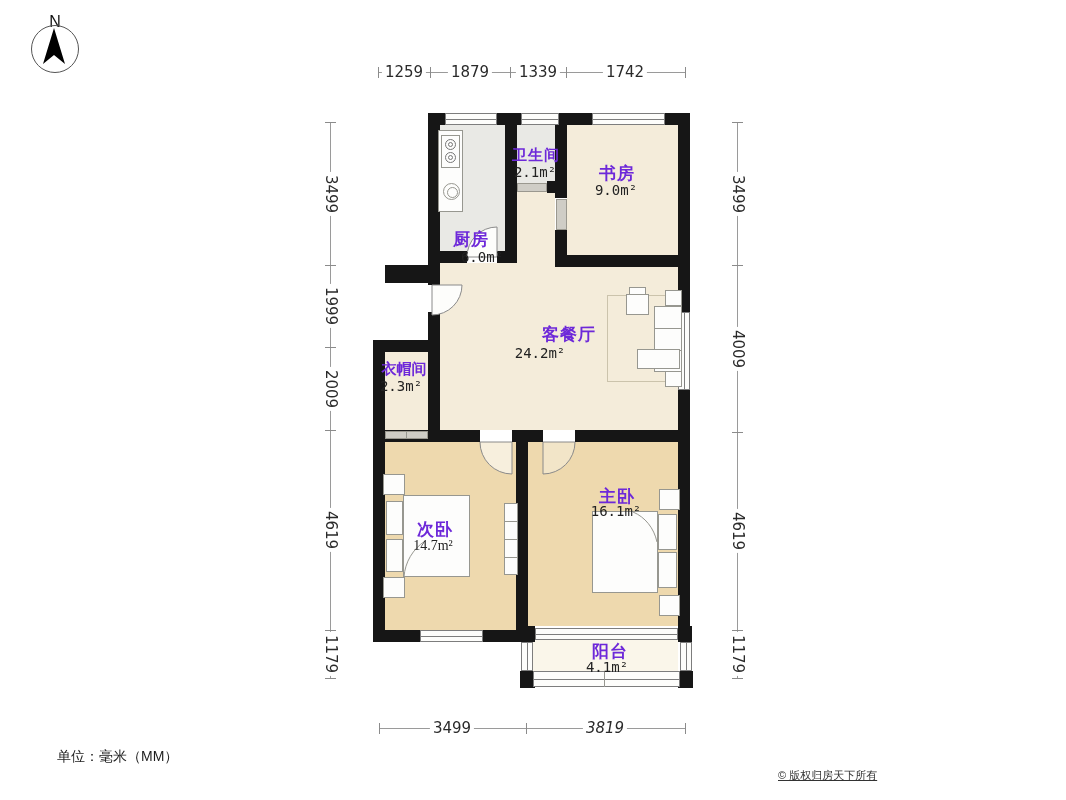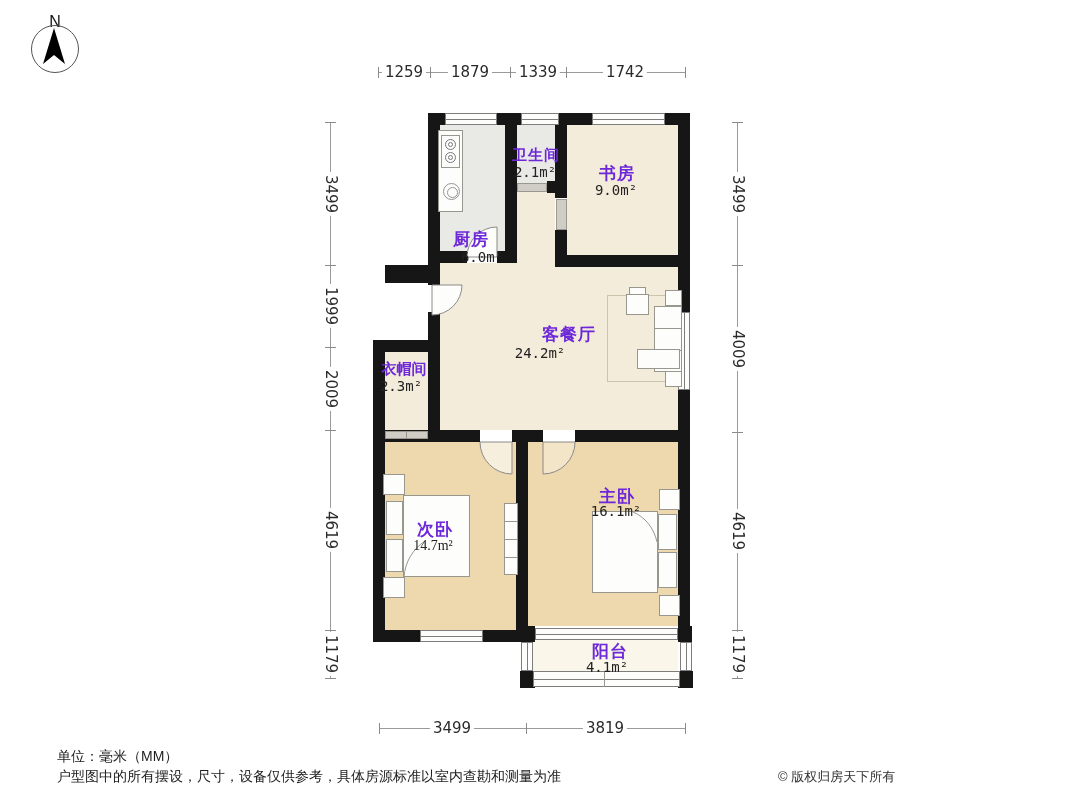--- a/index.html
+++ b/index.html
@@ -33,21 +33,21 @@
   .dimline{position:absolute;background:#9a9a9a;}
   .tick{position:absolute;background:#8b8b8b;}
   .dimlabel{position:absolute;transform:translate(-50%,-50%);background:#fff;padding:0 3px;
             font-family:"DejaVu Sans", sans-serif;font-size:15px;color:#2a2a2a;white-space:nowrap;}
   .dimlabel.rot{transform:translate(-50%,-50%) rotate(90deg);}
   
   .compass-circle{position:absolute;width:46px;height:46px;border:1px solid #555;border-radius:50%;}
   .compass-n{position:absolute;transform:translate(-50%,-50%);font-size:16px;color:#111;}
   
   .foot{position:absolute;font-size:14px;color:#1c1c1c;white-space:nowrap;}
-  .copyright{position:absolute;font-size:13px;color:#333;white-space:nowrap;}
+  .copyright{position:absolute;font-size:11px;color:#333;white-space:nowrap;text-decoration:underline;}
   svg{position:absolute;overflow:visible;}
 </style>
 </head>
 <body>
 
 <div class="canvas">
 
   <div class="abs" style="left:30px;top:10px;width:52px;height:64px;">
     <div class="compass-n" style="left:25px;top:12px;">N</div>
     <div class="compass-circle" style="left:1px;top:15px;"></div>
@@ -211,19 +211,18 @@
   <div class="dimlabel rot" style="left:738px;top:194px;">3499</div>
   <div class="dimlabel rot" style="left:738px;top:349px;">4009</div>
   <div class="dimlabel rot" style="left:738px;top:531px;">4619</div>
   <div class="dimlabel rot" style="left:738px;top:654px;">1179</div>
 
   <div class="dimline" style="left:379px;top:728px;width:306px;height:1px;"></div>
   <div class="tick" style="left:379px;top:723px;width:1px;height:11px;"></div>
   <div class="tick" style="left:526px;top:723px;width:1px;height:11px;"></div>
   <div class="tick" style="left:685px;top:723px;width:1px;height:11px;"></div>
   <div class="dimlabel" style="left:452px;top:728px;">3499</div>
-  <div class="dimlabel" style="left:605px;top:728px;">3819</div>
+  <div class="dimlabel" style="left:605px;top:728px;font-style:italic;">3819</div>
 
   <div class="foot" style="left:57px;top:748px;">单位：毫米（MM）</div>
-  <div class="foot" style="left:57px;top:768px;">户型图中的所有摆设，尺寸，设备仅供参考，具体房源标准以室内查勘和测量为准</div>
   <div class="copyright" style="left:778px;top:768px;">© 版权归房天下所有</div>
 
 </div>
 
 </body></html>

